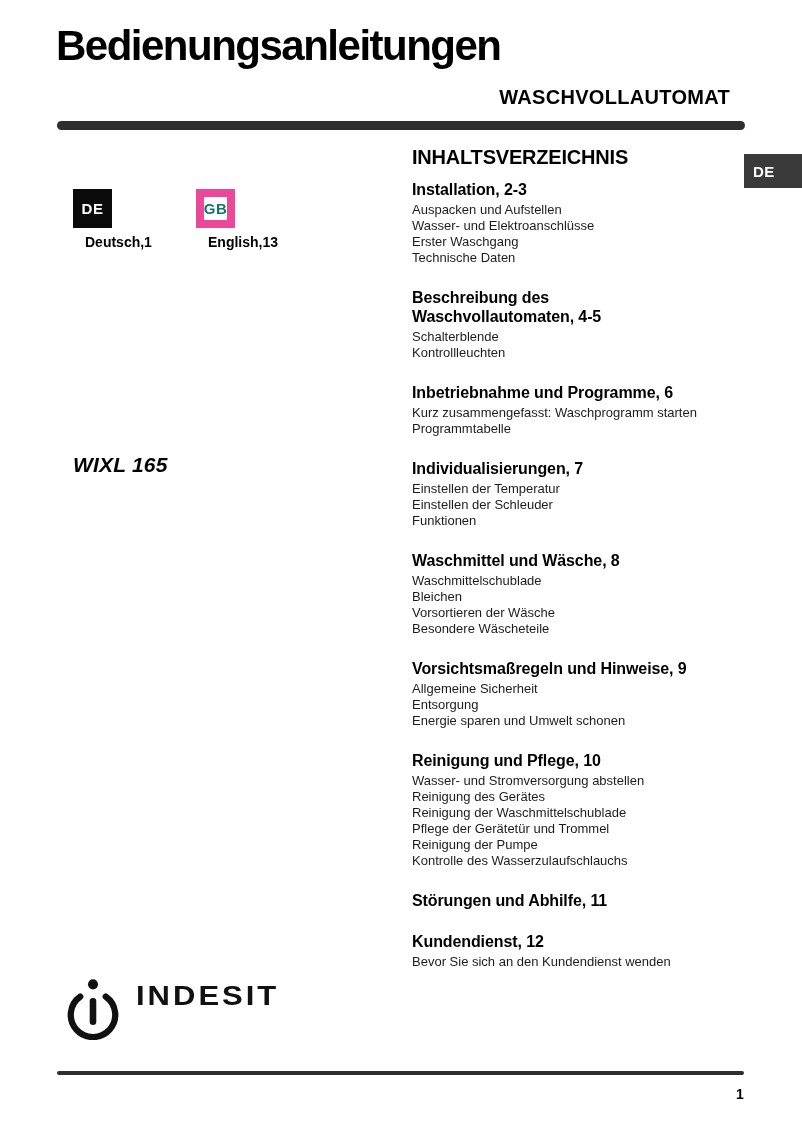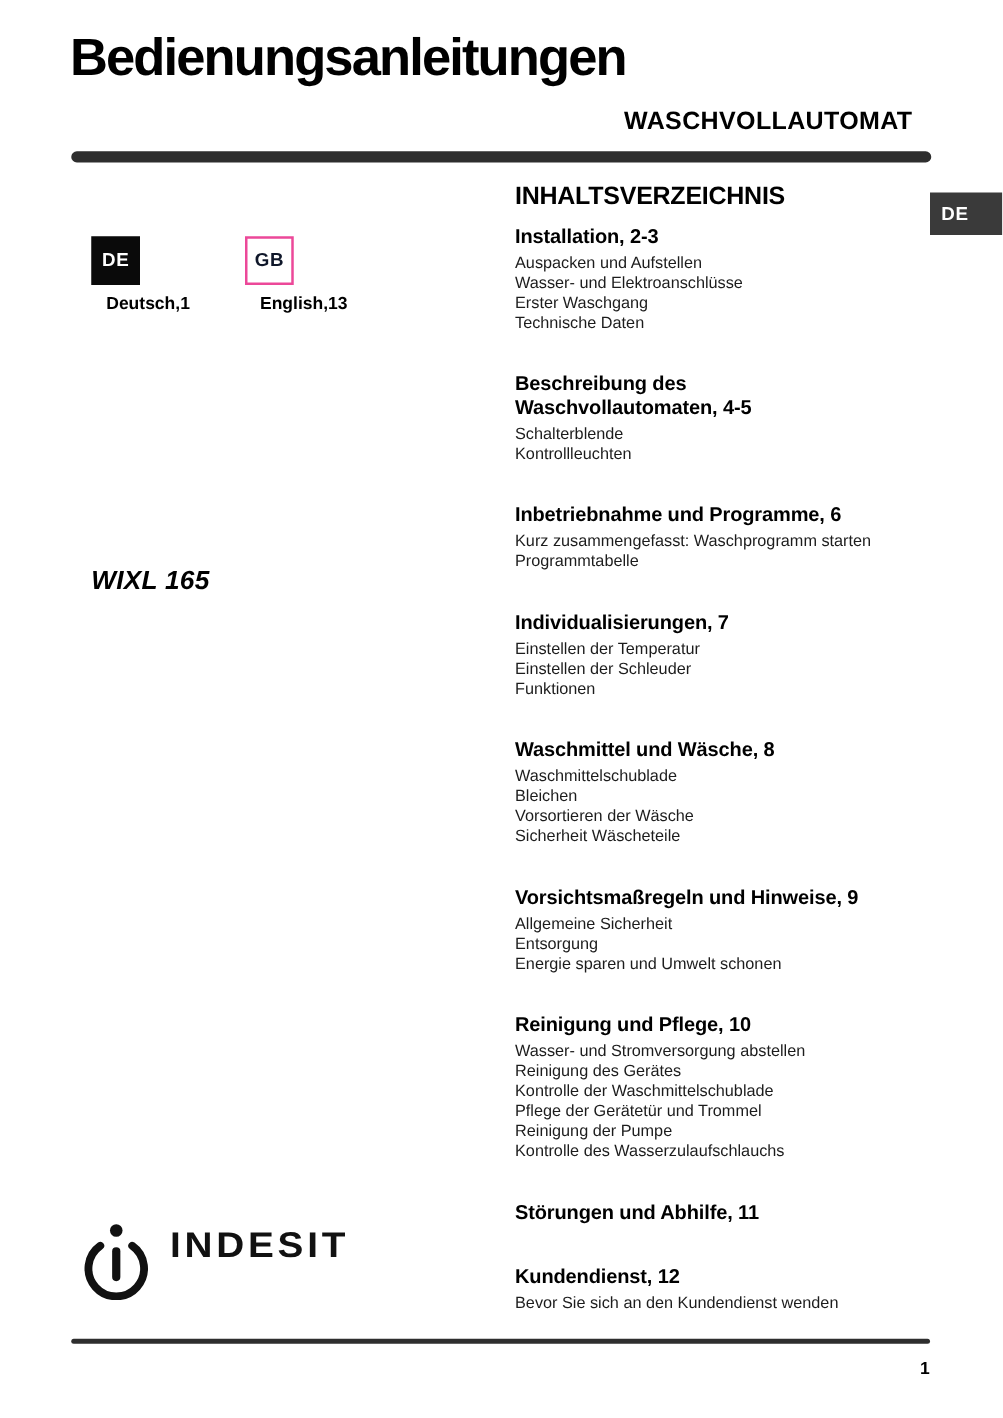--- a/index.html
+++ b/index.html
@@ -45,42 +45,42 @@
     padding-left:9px;
   }
 
   
   .badge{
     position:absolute;width:39px;height:39px;top:189px;
     display:flex;align-items:center;justify-content:center;
     font-size:15px;font-weight:700;letter-spacing:.5px;
   }
   .badge.filled{left:73px;background:#0a0a0a;color:#fff;}
-  .badge.outline{left:196px;background:#fff;color:#0f172a;border:2px solid #ec4899;}
+  .badge.outline{left:196px;background:#fff;color:#0f766e;border:8px solid #ec4899;}
   .badge-label{
     position:absolute;top:234px;
     font-size:14px;font-weight:700;color:#000;white-space:nowrap;
   }
   .badge-label.de{left:85px;}
   .badge-label.gb{left:208px;}
 
   .model-name{
     position:absolute;left:73px;top:453px;
     font-size:21px;font-weight:700;letter-spacing:.2px;color:#000;font-style:italic;
   }
 
   
   .toc{
     position:absolute;left:412px;top:146px;width:330px;
   }
   .toc-title{
     font-size:20px;font-weight:700;letter-spacing:-.2px;color:#000;
     margin-bottom:11px;
   }
-  .toc-section{margin-top:32px;}
+  .toc-section{margin-top:22px;}
   .toc-section:first-of-type{margin-top:0;}
   .toc-heading{
     font-size:16px;font-weight:700;line-height:19px;color:#000;
     white-space:pre-line;letter-spacing:-.1px;
   }
   .toc-item{
     font-size:13px;line-height:16px;color:#1c1c1c;
   }
   .toc-heading + .toc-item{margin-top:3px;}
 
@@ -159,35 +159,35 @@
       <div class="toc-item">Einstellen der Temperatur</div>
       <div class="toc-item">Einstellen der Schleuder</div>
       <div class="toc-item">Funktionen</div>
     </section>
 
     <section class="toc-section">
       <h2 class="toc-heading">Waschmittel und Wäsche, 8</h2>
       <div class="toc-item">Waschmittelschublade</div>
       <div class="toc-item">Bleichen</div>
       <div class="toc-item">Vorsortieren der Wäsche</div>
-      <div class="toc-item">Sicherheit Wäscheteile</div>
+      <div class="toc-item">Besondere Wäscheteile</div>
     </section>
 
     <section class="toc-section">
       <h2 class="toc-heading">Vorsichtsmaßregeln und Hinweise, 9</h2>
       <div class="toc-item">Allgemeine Sicherheit</div>
       <div class="toc-item">Entsorgung</div>
       <div class="toc-item">Energie sparen und Umwelt schonen</div>
     </section>
 
     <section class="toc-section">
       <h2 class="toc-heading">Reinigung und Pflege, 10</h2>
       <div class="toc-item">Wasser- und Stromversorgung abstellen</div>
       <div class="toc-item">Reinigung des Gerätes</div>
-      <div class="toc-item">Kontrolle der Waschmittelschublade</div>
+      <div class="toc-item">Reinigung der Waschmittelschublade</div>
       <div class="toc-item">Pflege der Gerätetür und Trommel</div>
       <div class="toc-item">Reinigung der Pumpe</div>
       <div class="toc-item">Kontrolle des Wasserzulaufschlauchs</div>
     </section>
 
     <section class="toc-section">
       <h2 class="toc-heading">Störungen und Abhilfe, 11</h2>
     </section>
 
     <section class="toc-section">

